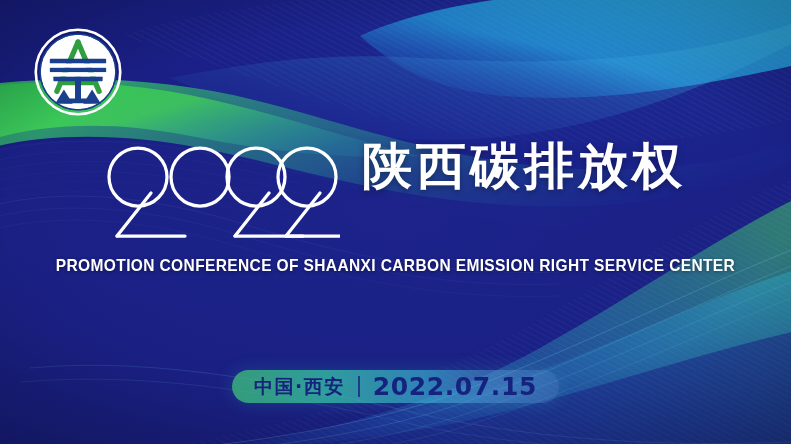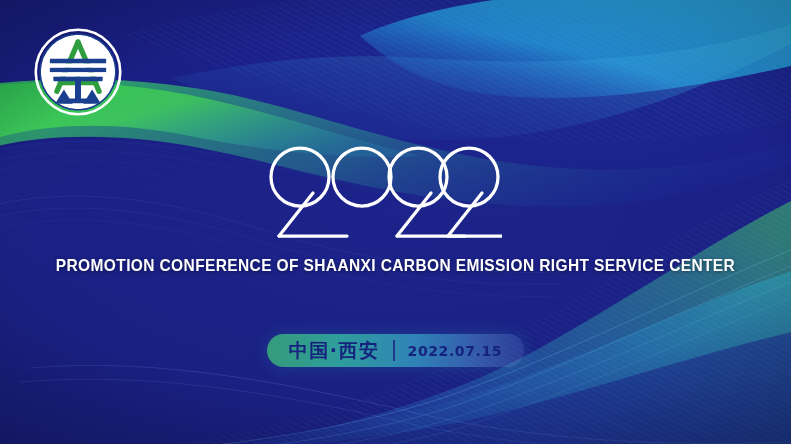--- a/index.html
+++ b/index.html
@@ -80,29 +80,30 @@
     display:flex;align-items:center;gap:13px;
     height:33px;padding:0 22px;
     border-radius:17px;
     background:linear-gradient(90deg,
       rgba(60,190,120,.78) 0%,
       rgba(55,205,165,.72) 28%,
       rgba(60,190,215,.62) 58%,
       rgba(95,175,225,.40) 82%,
       rgba(110,170,225,.20) 100%);
     box-shadow:0 0 18px rgba(60,200,200,.18);
+    margin-top:36px;
   }
   .pill-city,.pill-date{
     color:#16237e;
     font-family:"DejaVu Sans","Liberation Sans",sans-serif;
     font-weight:bold;
     white-space:nowrap;
   }
   .pill-city{font-size:19px;letter-spacing:1.5px;}
-  .pill-date{font-size:14px;letter-spacing:.6px;}
+  .pill-date{font-size:25px;letter-spacing:.6px;}
   .pill-sep{
     width:2px;height:21px;
     background:#1b2a86;opacity:.85;
   }
 </style>
 </head>
 <body>
 
 <div class="poster">
 
@@ -259,20 +260,21 @@
           <path d="M260 196 L396 196"></path>
 
           <circle cx="404" cy="78" r="58"></circle>
           <path d="M430 110 L362 196"></path>
           <path d="M362 196 L470 196"></path>
         </g>
       </svg>
     </div>
 
     <div class="cn-title">
+      <span>陕西碳排放权</span>
     </div>
   </div>
 
   <div class="en-title">PROMOTION CONFERENCE OF SHAANXI CARBON EMISSION RIGHT SERVICE CENTER</div>
 
   <div class="pill-wrap">
     <div class="pill">
       <span class="pill-city">中国·西安</span>
       <span class="pill-sep"></span>
       <span class="pill-date">2022.07.15</span>

